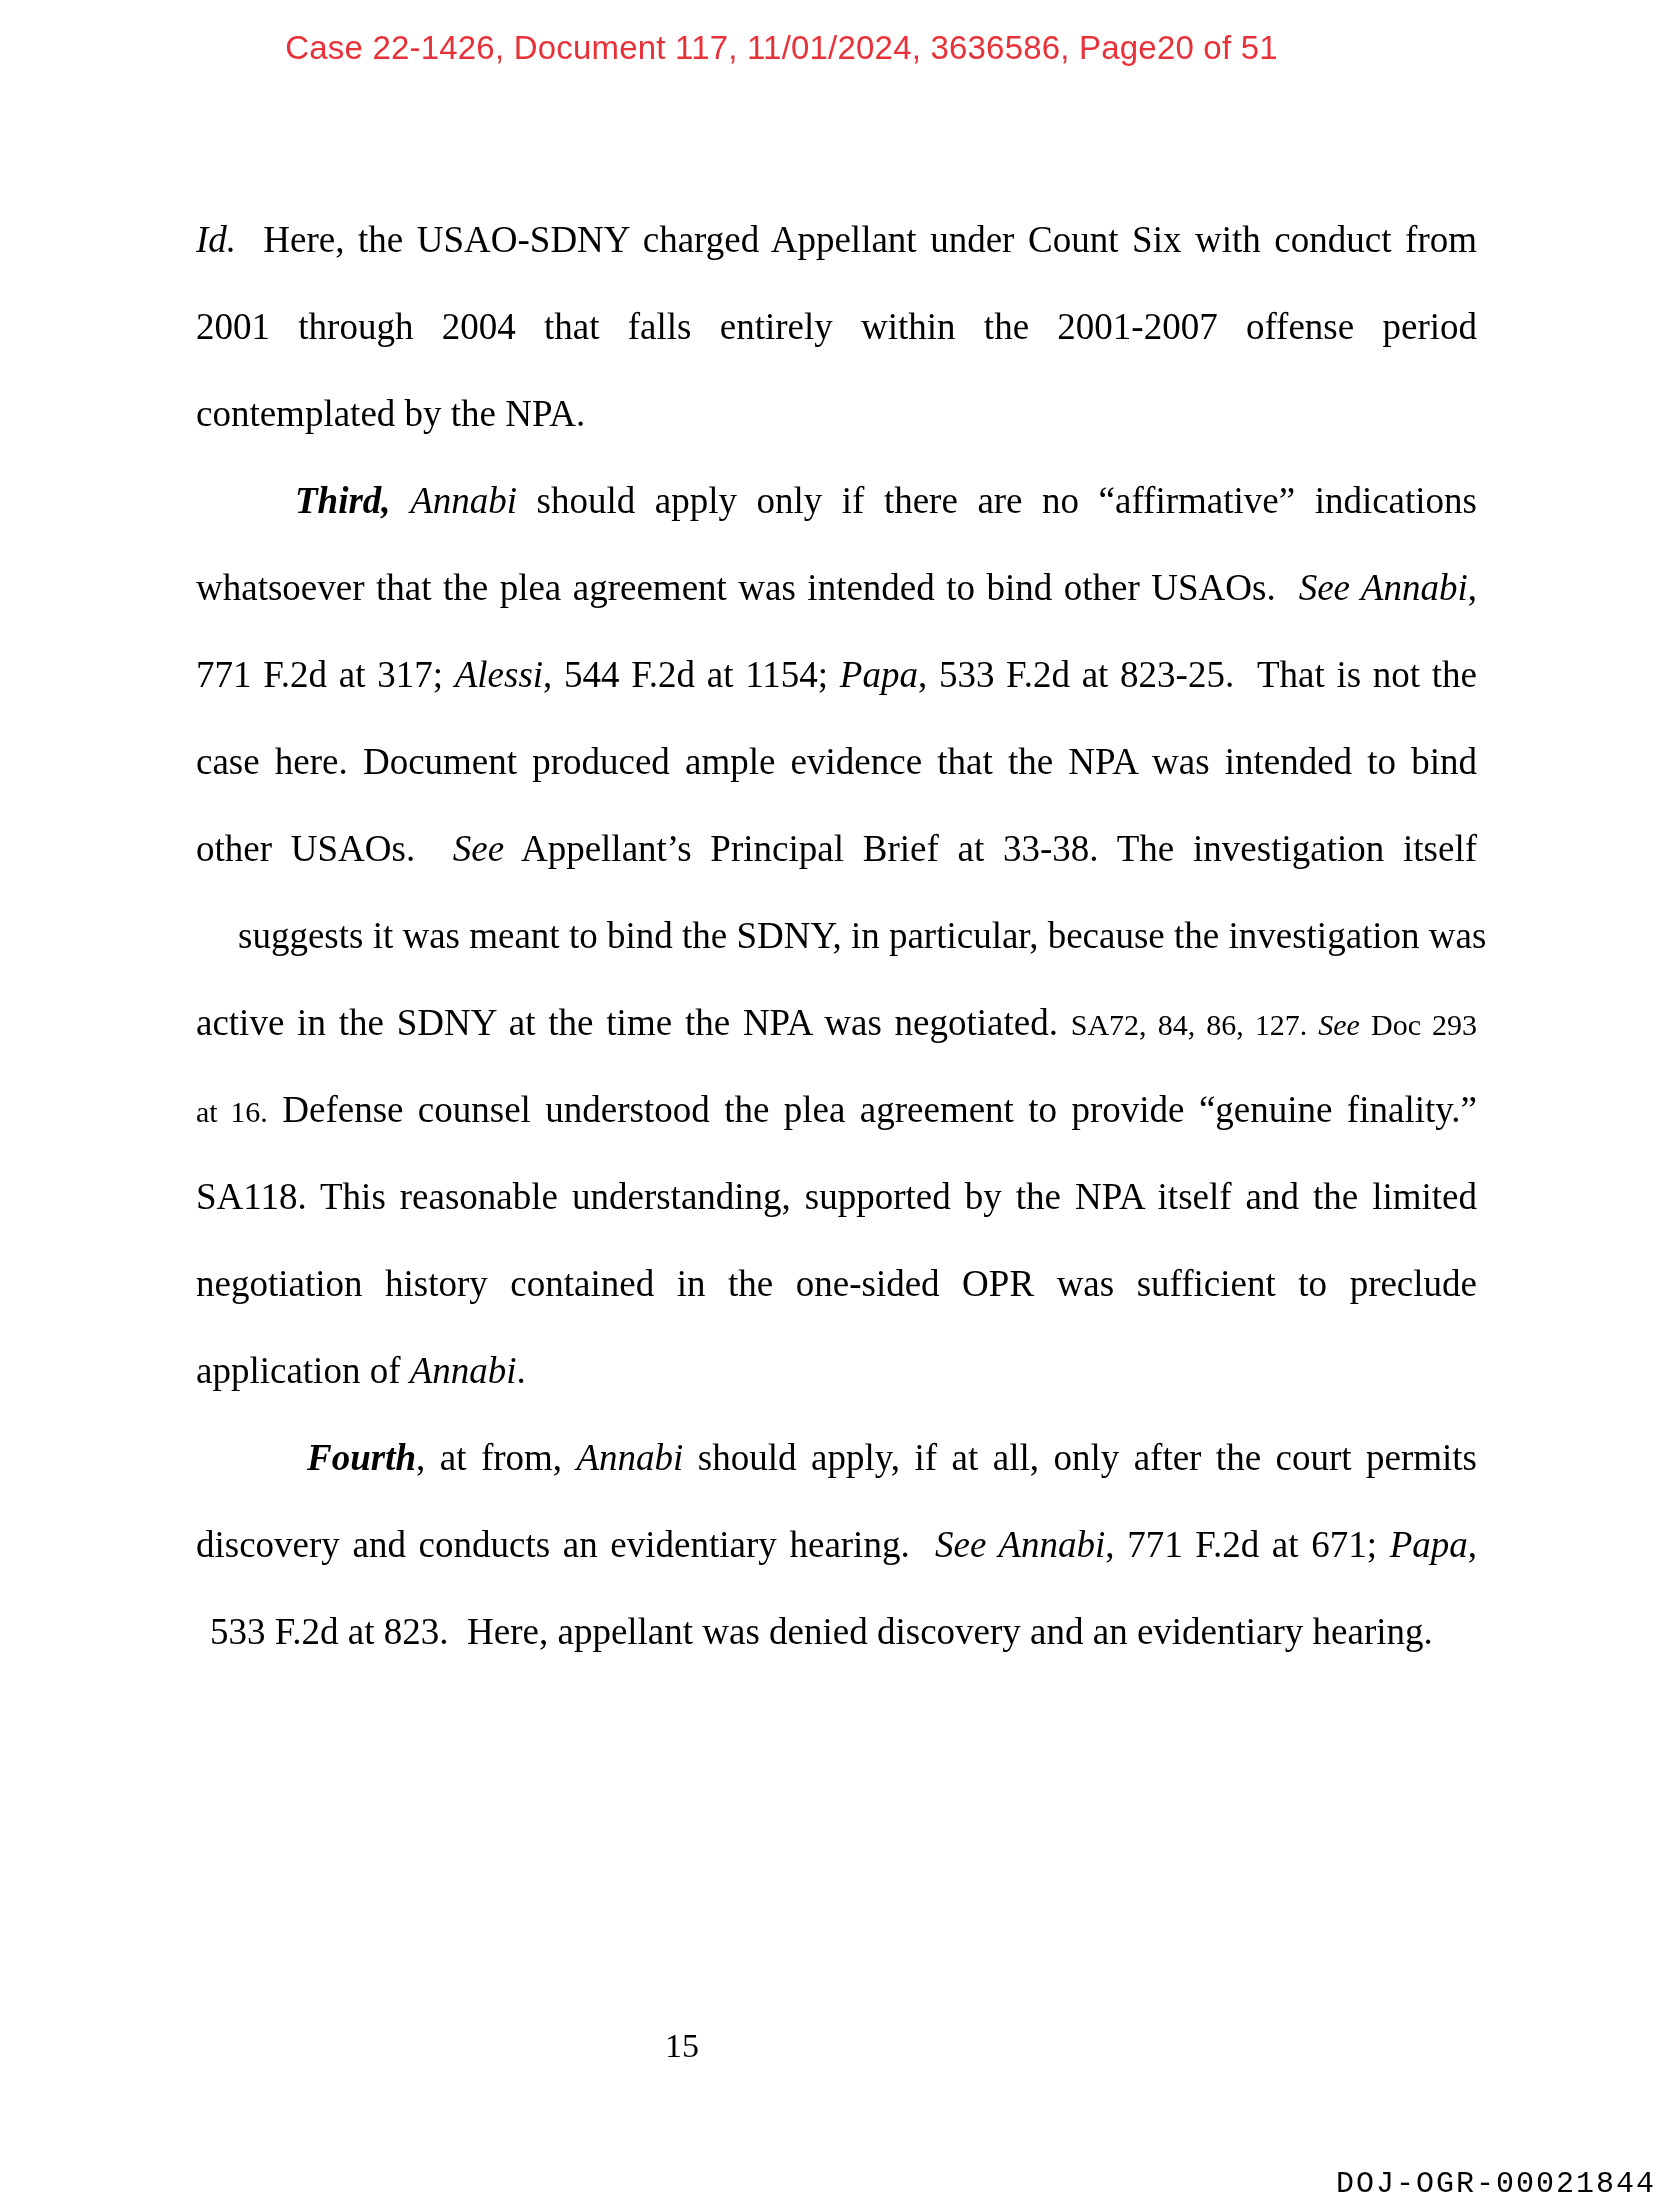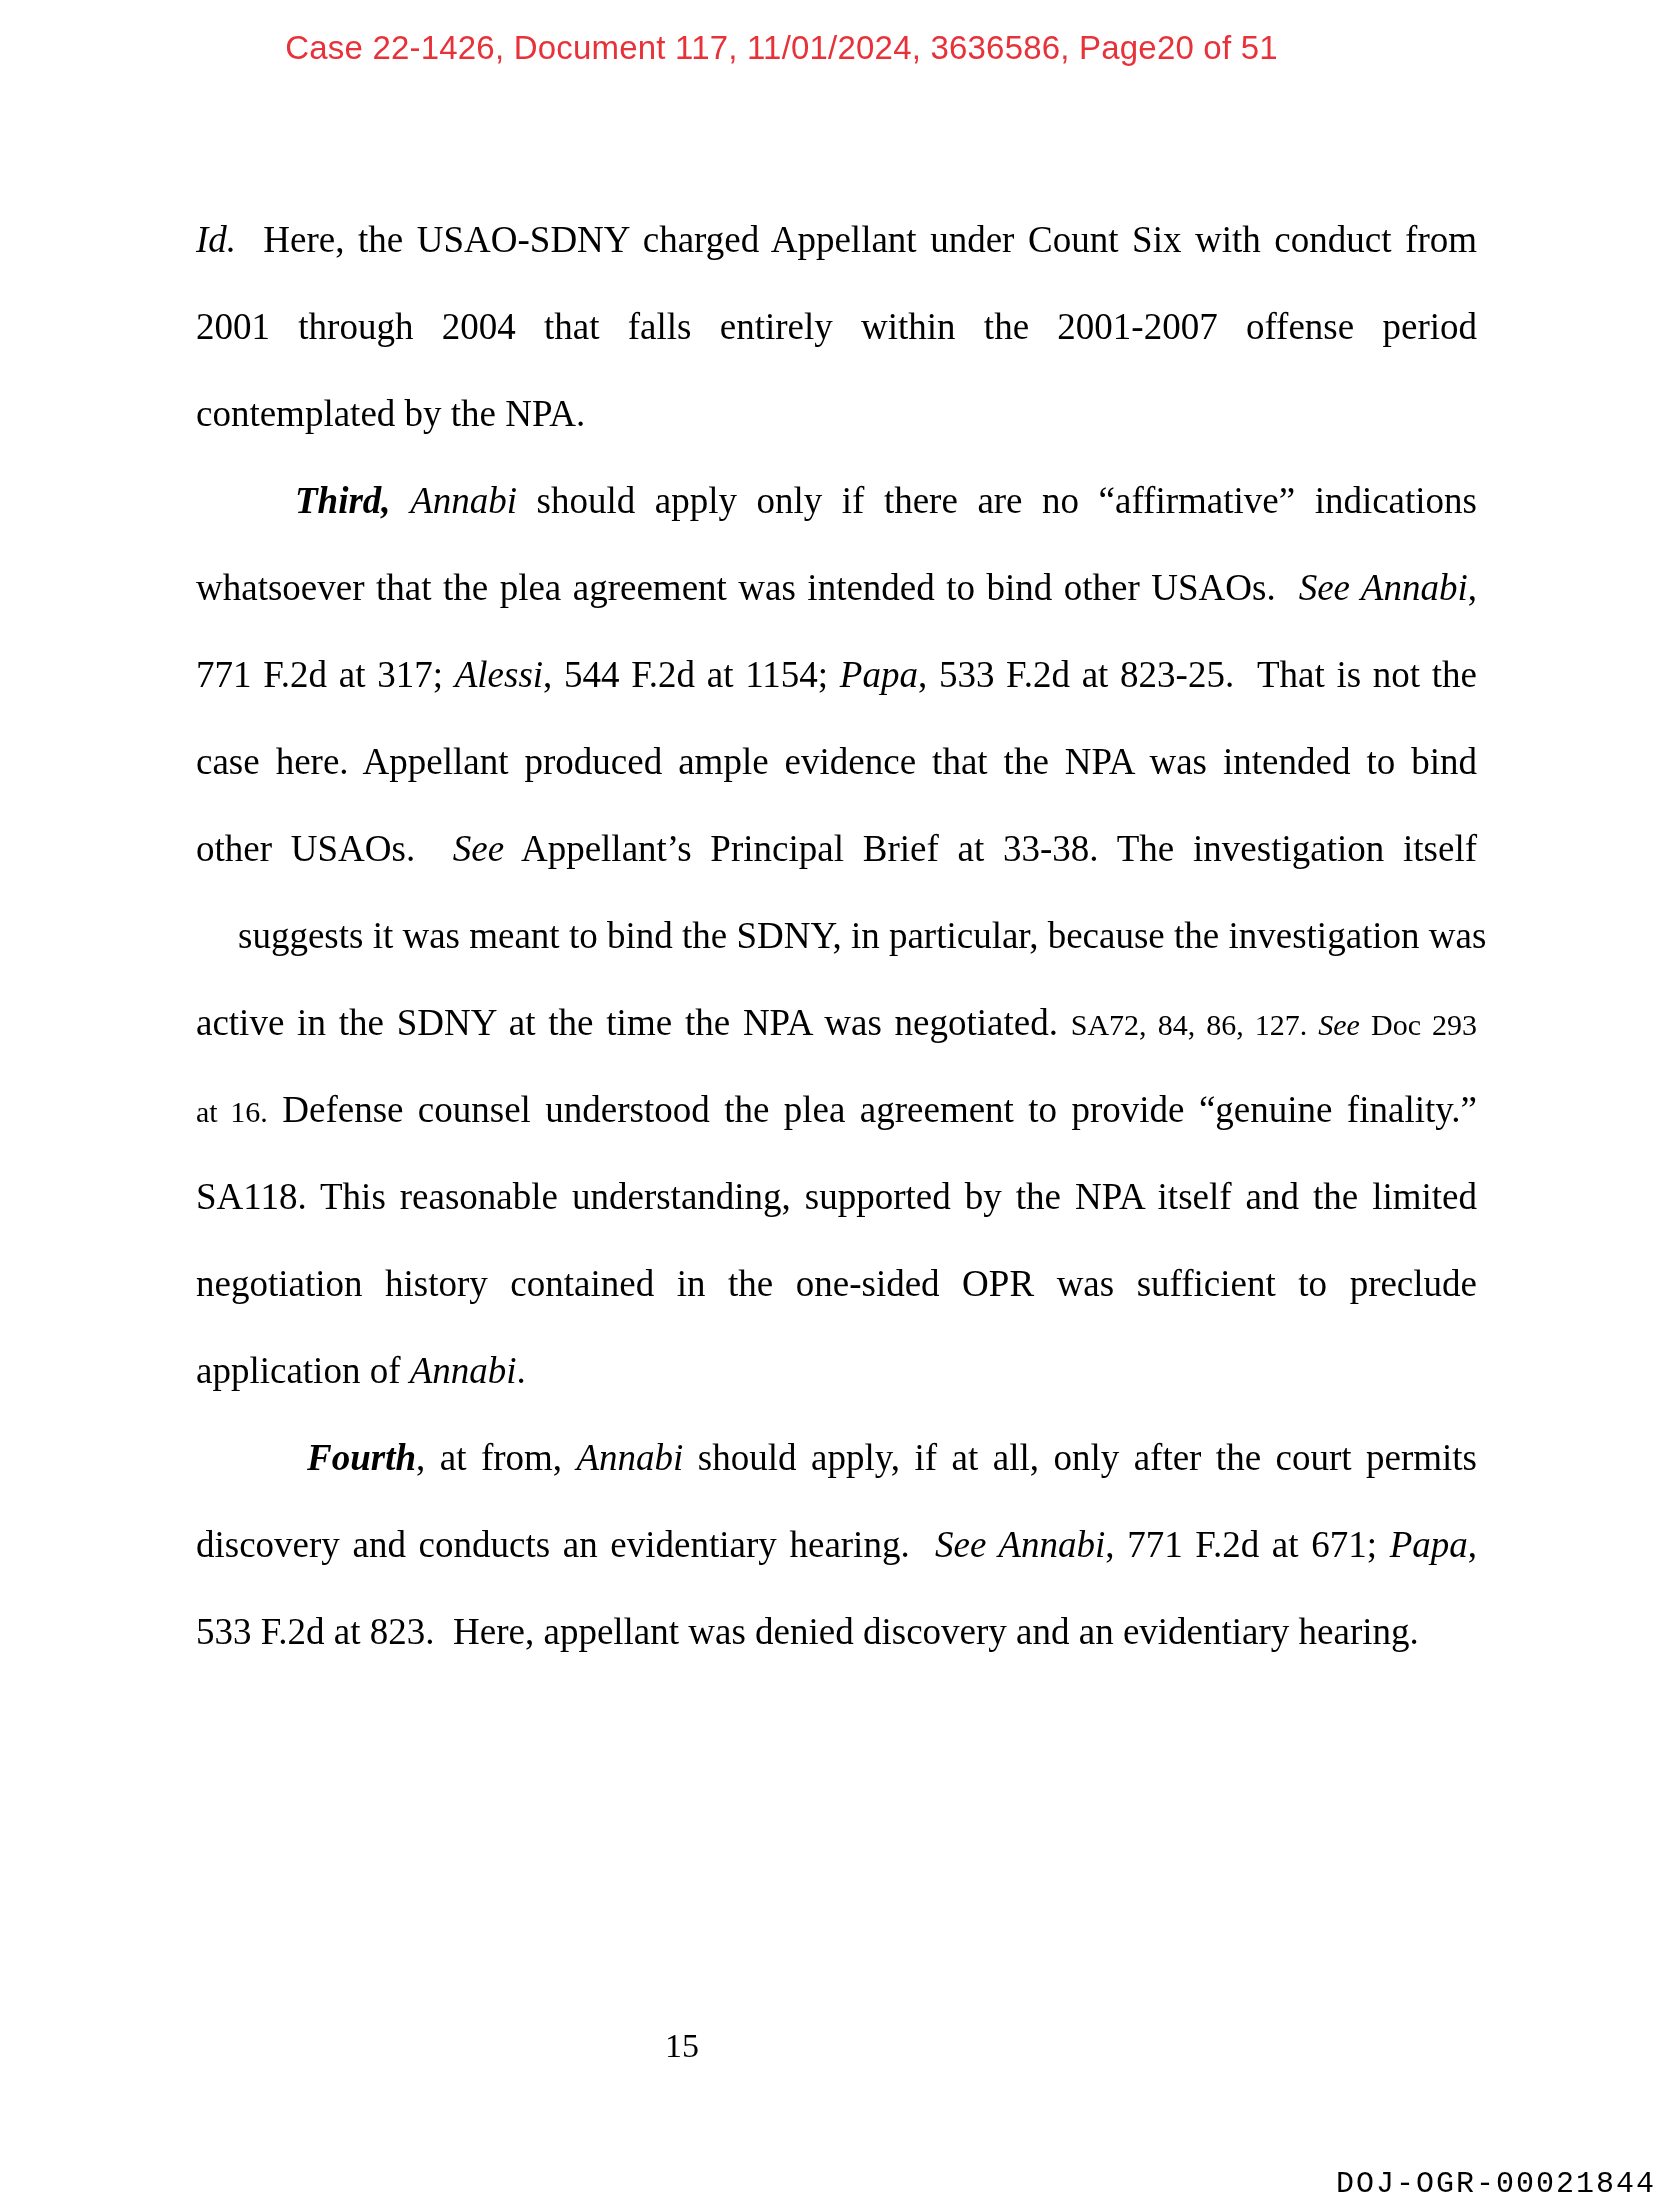--- a/index.html
+++ b/index.html
@@ -42,29 +42,29 @@
 
 <div class="header">Case 22-1426, Document 117, 11/01/2024, 3636586, Page20 of 51</div>
 
 <div class="body-text" id="body">
     <span class="line"><i style="white-space: pre;">Id.</i><span style="white-space: pre;">  Here, the USAO-SDNY charged Appellant under Count Six with conduct from</span></span>
     <span class="line"><span style="white-space: pre;">2001 through 2004 that falls entirely within the 2001-2007 offense period</span></span>
     <span class="line last"><span style="white-space: pre;">contemplated by the NPA.</span></span>
     <span class="line indent"><b style="font-style: italic; white-space: pre;">Third,</b><span style="white-space: pre;"> </span><i style="white-space: pre;">Annabi</i><span style="white-space: pre;"> should apply only if there are no “affirmative” indications</span></span>
     <span class="line"><span style="white-space: pre;">whatsoever that the plea agreement was intended to bind other USAOs.  </span><i style="white-space: pre;">See Annabi</i><span style="white-space: pre;">,</span></span>
     <span class="line"><span style="white-space: pre;">771 F.2d at 317; </span><i style="white-space: pre;">Alessi</i><span style="white-space: pre;">, 544 F.2d at 1154; </span><i style="white-space: pre;">Papa</i><span style="white-space: pre;">, 533 F.2d at 823-25.  That is not the</span></span>
-    <span class="line"><span style="white-space: pre;">case here. Appellant produced ample evidence that the NPA was intended to bind</span></span>
+    <span class="line"><span style="white-space: pre;">case here. Document produced ample evidence that the NPA was intended to bind</span></span>
     <span class="line"><span style="white-space: pre;">other USAOs.  </span><i style="white-space: pre;">See</i><span style="white-space: pre;"> Appellant’s Principal Brief at 33-38. The investigation itself</span></span>
     <span class="line"><span style="white-space: pre; margin-left: 42px;">suggests it was meant to bind the SDNY, in particular, because the investigation was</span></span>
     <span class="line"><span style="white-space: pre;">active in the SDNY at the time the NPA was negotiated. </span><span class="small" style="white-space: pre;">SA72, 84, 86, 127. </span><i class="small" style="white-space: pre;">See</i><span class="small" style="white-space: pre;"> Doc 293</span></span>
     <span class="line"><span class="small" style="white-space: pre;">at 16.</span><span style="white-space: pre;"> Defense counsel understood the plea agreement to provide “genuine finality.”</span></span>
     <span class="line"><span style="white-space: pre;">SA118. This reasonable understanding, supported by the NPA itself and the limited</span></span>
     <span class="line"><span style="white-space: pre;">negotiation history contained in the one-sided OPR was sufficient to preclude</span></span>
     <span class="line last"><span style="white-space: pre;">application of </span><i style="white-space: pre;">Annabi</i><span style="white-space: pre;">.</span></span>
     <span class="line indent"><b style="font-style: italic; white-space: pre; margin-left: 12px;">Fourth</b><span style="white-space: pre;">, at from, </span><i style="white-space: pre;">Annabi</i><span style="white-space: pre;"> should apply, if at all, only after the court permits</span></span>
     <span class="line"><span style="white-space: pre;">discovery and conducts an evidentiary hearing.  </span><i style="white-space: pre;">See Annabi</i><span style="white-space: pre;">, 771 F.2d at 671; </span><i style="white-space: pre;">Papa</i><span style="white-space: pre;">,</span></span>
-    <span class="line last"><span style="white-space: pre;">533 F.2d at 823.  Here, appellant was denied discovery and an evidentiary hearing.</span></span>
+    <span class="line last"><span style="white-space: pre; margin-left: 14px;">533 F.2d at 823.  Here, appellant was denied discovery and an evidentiary hearing.</span></span>
   </div>
 
 <div class="page-number">15</div>
 
 <div class="bates">DOJ-OGR-00021844</div>
 
 
 </body></html>

